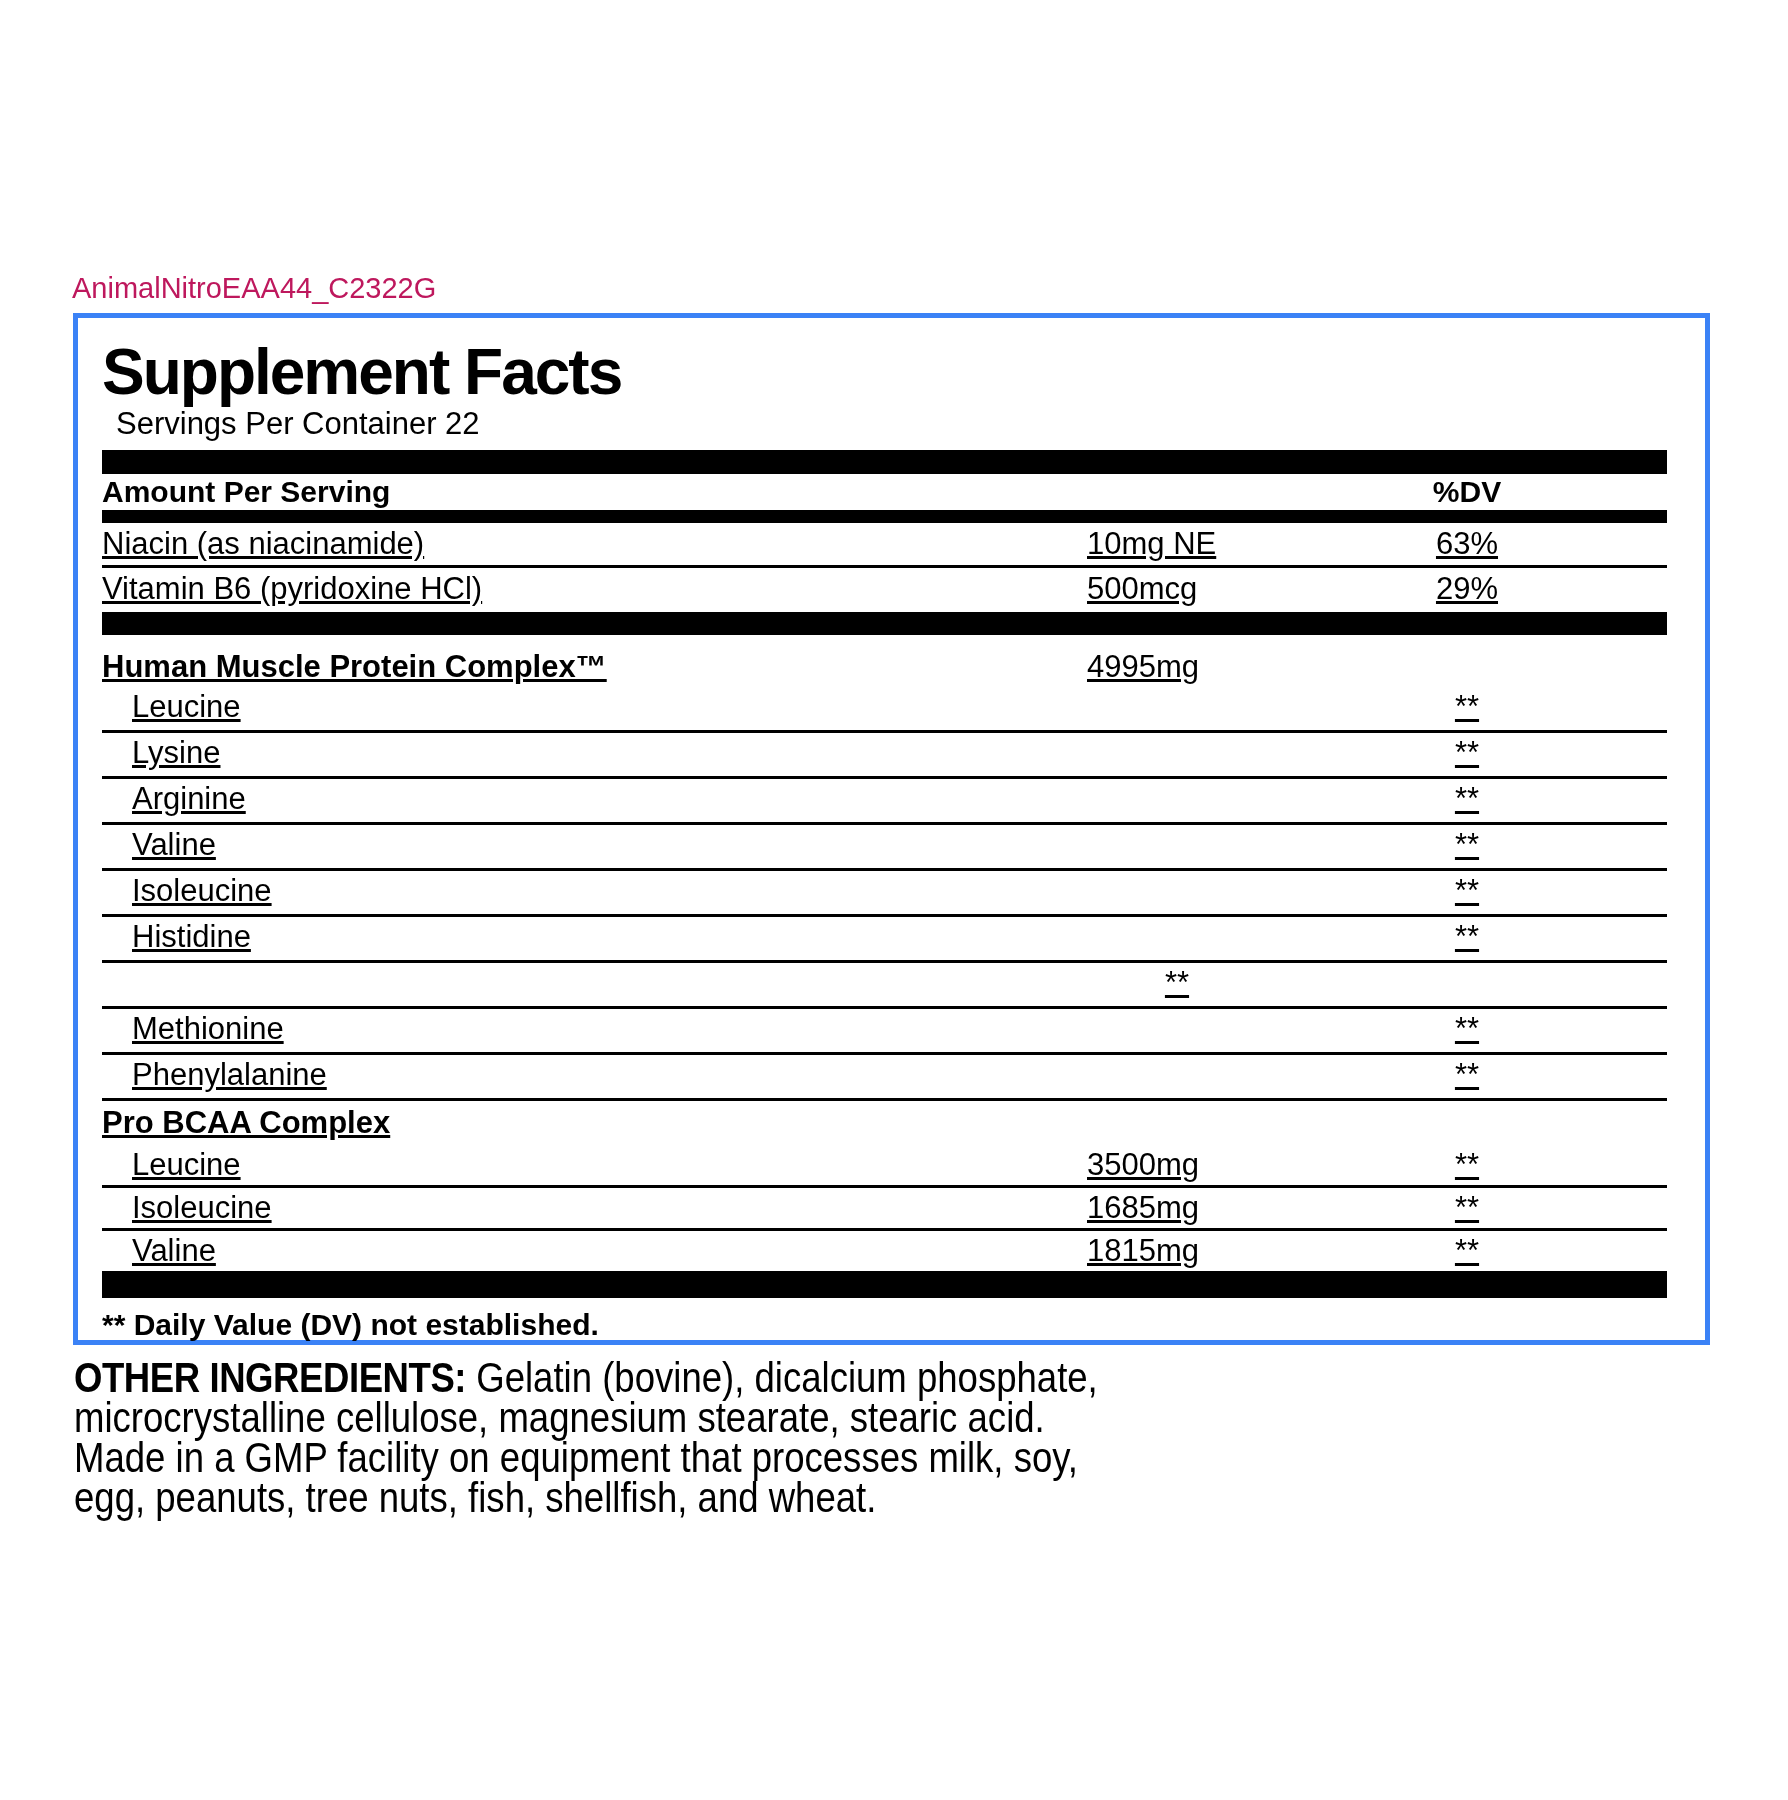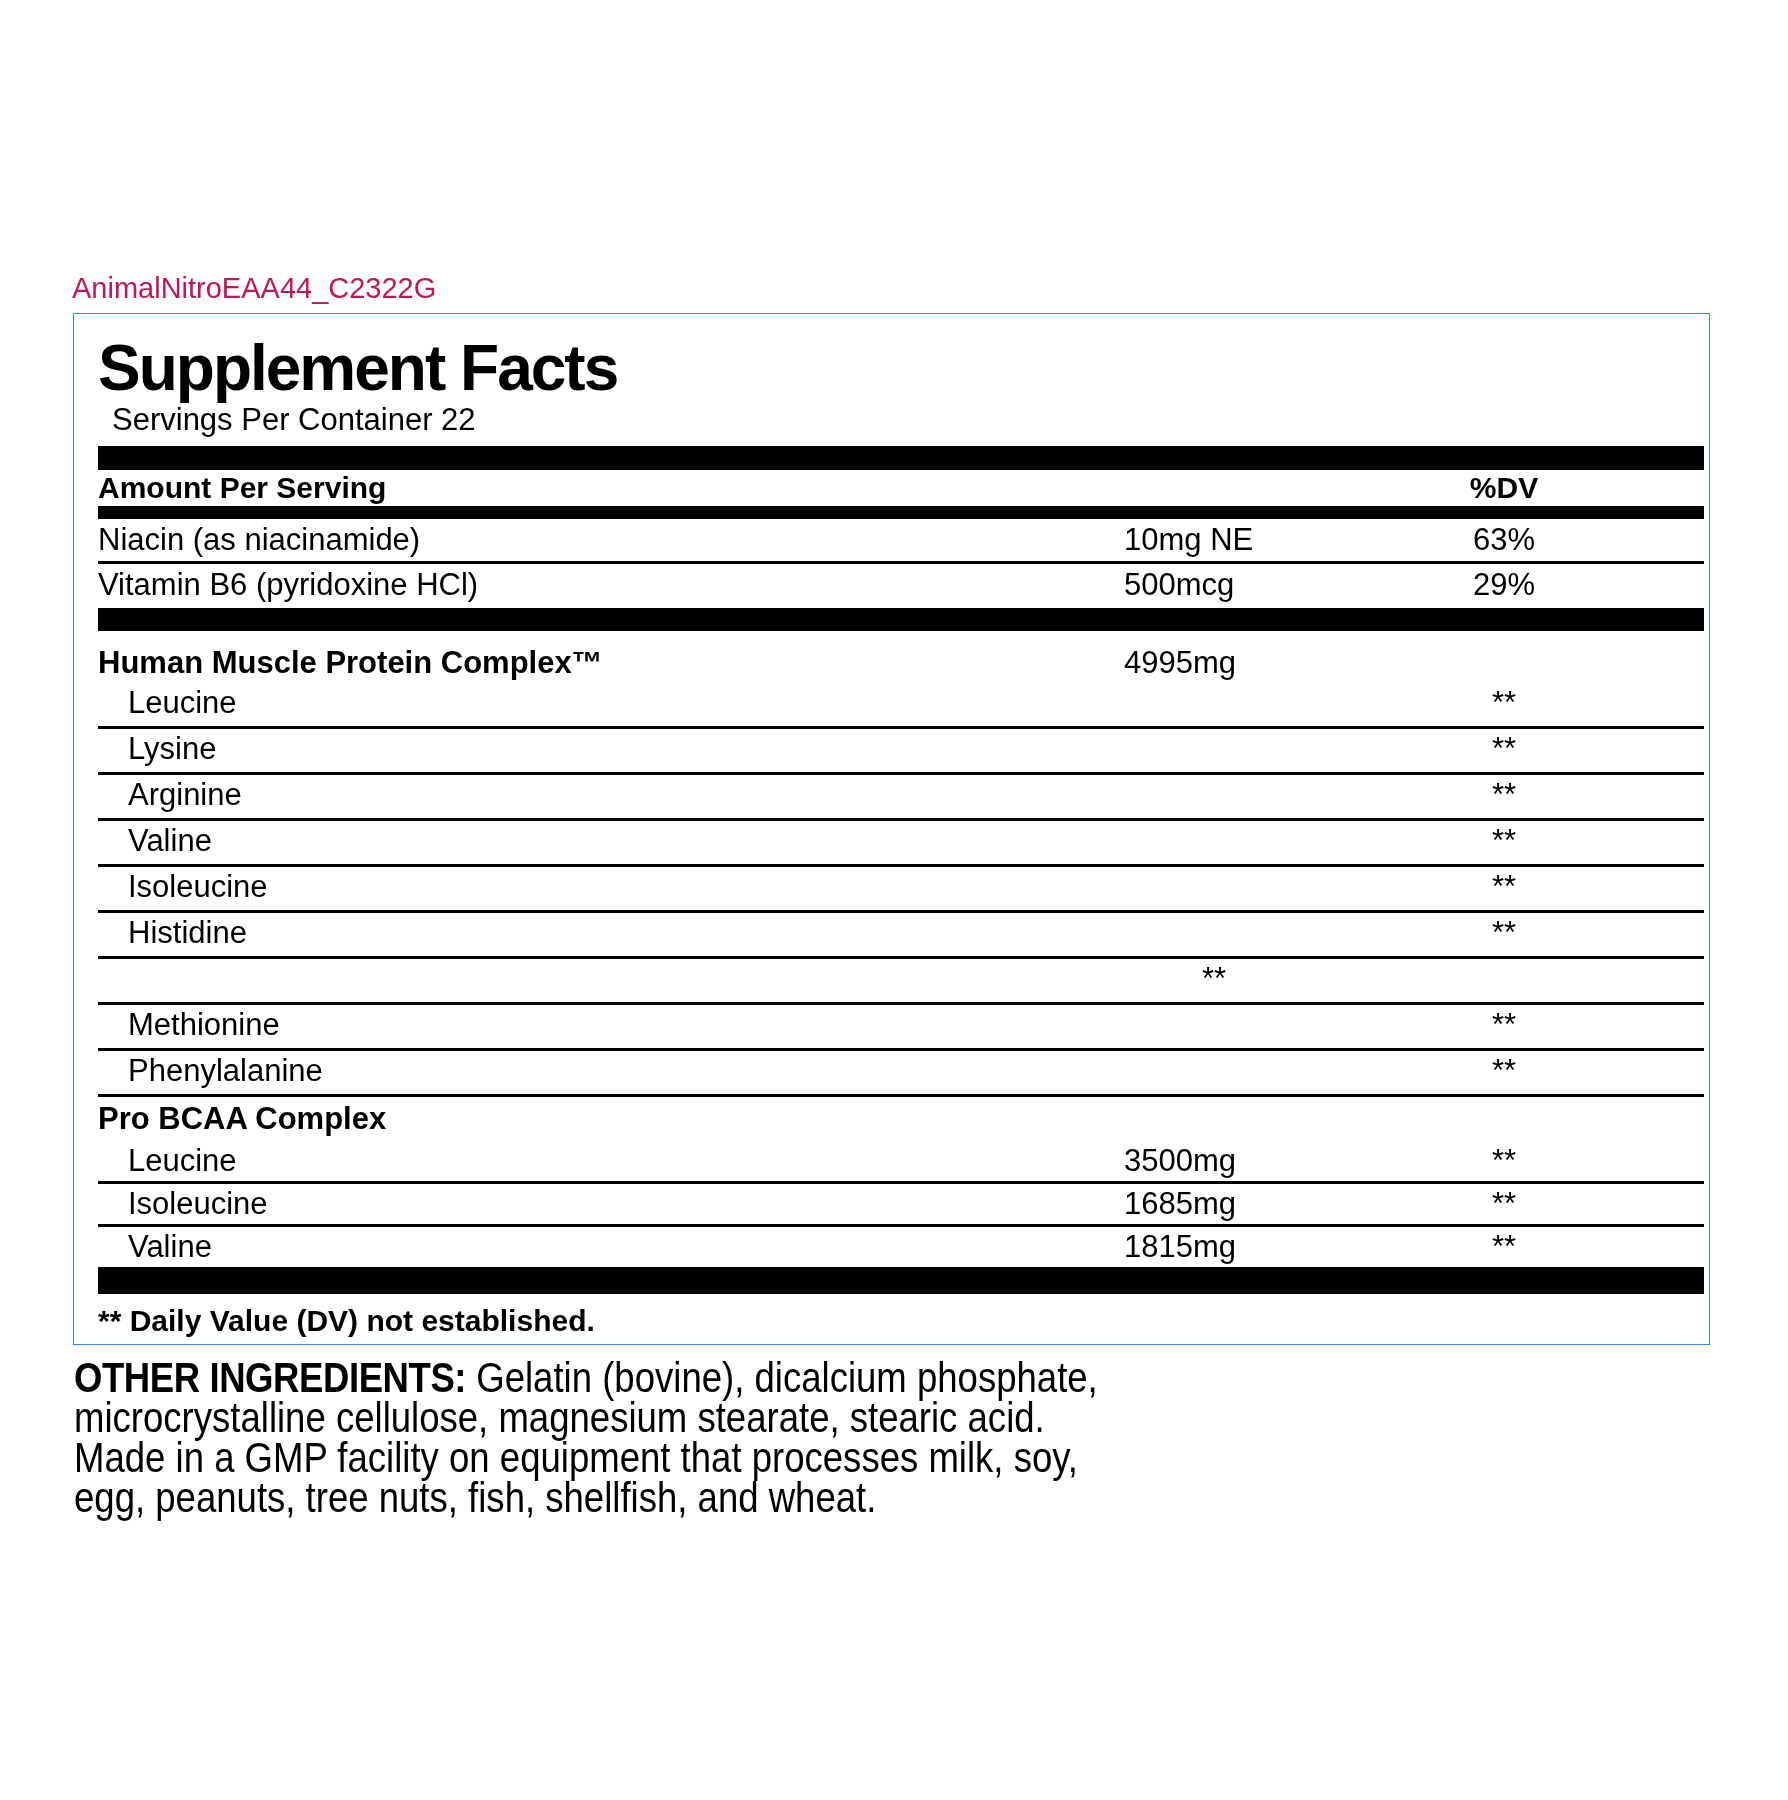--- a/index.html
+++ b/index.html
@@ -13,23 +13,23 @@
   }
   
   .file-label{
     position:absolute;left:72px;top:272px;
     font-size:29px;line-height:32px;color:#be185d;
   }
   
   .facts-box{
     position:absolute;left:73px;top:313px;
     width:1637px;height:1032px;
-    border:1px solid #3b82f6;
+    border:5px solid #3b82f6;
     box-sizing:border-box;
-    padding:0 5px 0 24px;
+    padding:0 38px 0 24px;
   }
   .sf-title{
     margin-top:22px;
     font-size:64px;line-height:64px;font-weight:bold;
     letter-spacing:-2px;
   }
   .serving-line{
     font-size:31px;line-height:40px;padding-left:14px;
   }
   .bar{background:#000;width:100%;}
@@ -40,20 +40,21 @@
   
   .hdr-row{
     display:grid;grid-template-columns:1fr 220px 360px;
     height:36px;align-items:center;
   }
   .hdr-left{font-weight:bold;font-size:30px;}
   .hdr-dv{font-weight:bold;font-size:30px;text-align:center;padding-right:40px;}
   .row{
     display:grid;grid-template-columns:1fr 220px 360px;
     font-size:31px;
+    text-decoration:underline;
   }
   .cell{min-height:1px;}
   .amount{text-align:left;padding-right:17px;}
   .dv{text-align:center;padding-right:40px;}
   .bb{border-bottom:3px solid #000;}
   .plain{height:42px;align-items:center;}
   .indent{height:41px;align-items:start;padding-top:2px;}
   .indent .name{padding-left:30px;}
   .bcaa-item{height:38px;}
   .section .name{font-weight:bold;}

